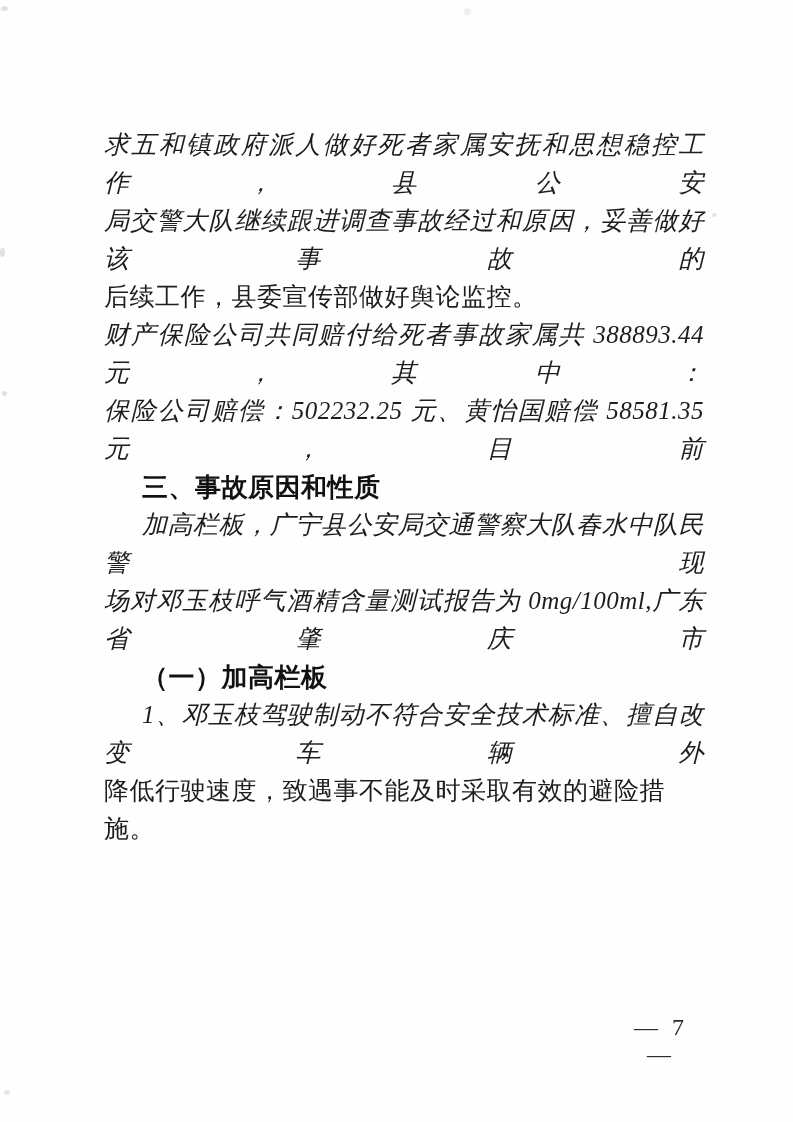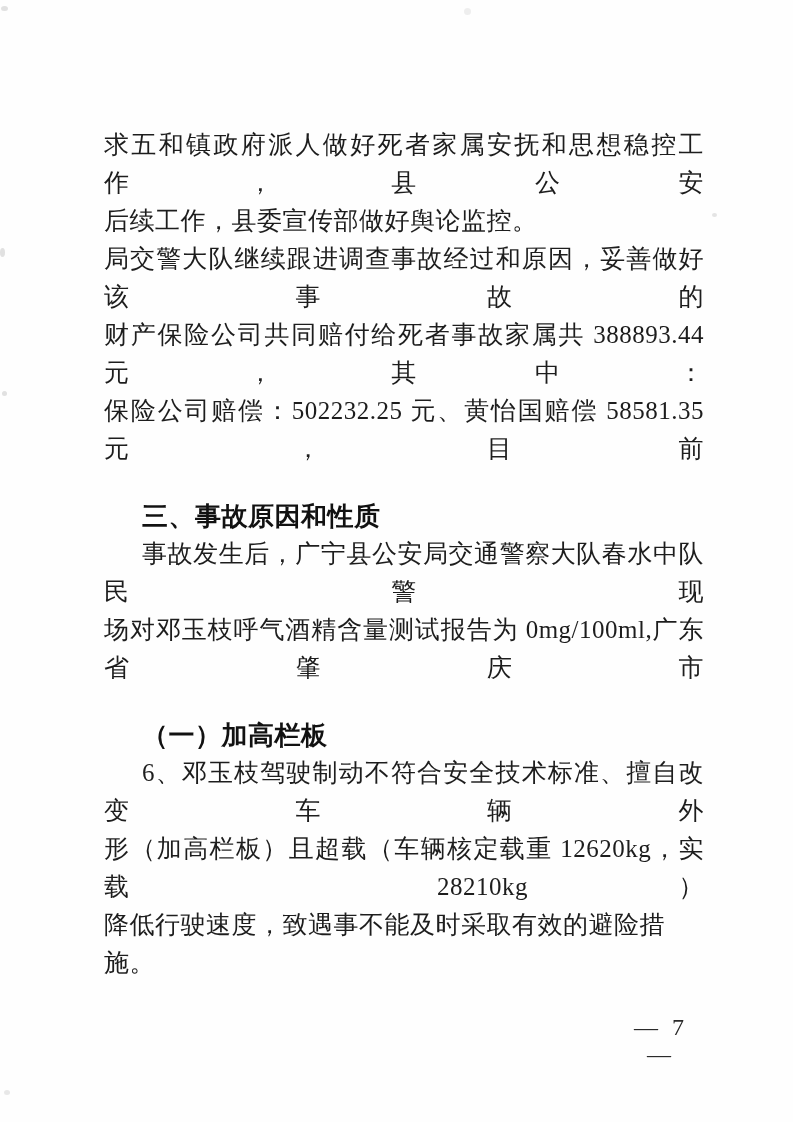--- a/index.html
+++ b/index.html
@@ -28,28 +28,28 @@
     font-size: 25px;
     line-height: 38px;
     letter-spacing: 0.5px;
     white-space: normal;
     color: #1d1d1d;
   }
   
   .fill {
     text-align: justify;
     text-align-last: justify;
+    font-style: italic;
   }
   .indent { text-indent: 38px; }
   .heading {
     font-family: "Liberation Sans", "DejaVu Sans", sans-serif;
     font-weight: 700;
     font-size: 26px;
     color: #111111;
-    margin-top: 29px;
   }
   .page-number {
     position: absolute;
     top: 1014px;
     left: 616px;
     width: 90px;
     text-align: center;
     font-size: 24px;
     letter-spacing: 4px;
     color: #2a2a2a;
@@ -79,41 +79,40 @@
   <span class="speck s3"></span>
   <span class="speck s4"></span>
   <span class="speck s5"></span>
   <span class="speck s6"></span>
   <span class="speck s7"></span>
 
   <div class="content">
 
     <div class="para">
       <p class="line fill">求五和镇政府派人做好死者家属安抚和思想稳控工作，县公安</p>
+      <p class="line fill">局交警大队继续跟进调查事故经过和原因，妥善做好该事故的</p>
       <p class="line">后续工作，县委宣传部做好舆论监控。</p>
-      <p class="line fill">局交警大队继续跟进调查事故经过和原因，妥善做好该事故的</p>
     </div>
 
     <div class="para">
       <p class="line fill">财产保险公司共同赔付给死者事故家属共 388893.44 元，其中：</p>
       <p class="line fill">保险公司赔偿：502232.25 元、黄怡国赔偿 58581.35 元，目前</p>
     </div>
 
     <h2 class="line heading indent">三、事故原因和性质</h2>
 
     <div class="para">
-      <p class="line fill indent">事故发生后，广宁县公安局交通警察大队春水中队民警现</p>
+      <p class="line fill indent">加高栏板，广宁县公安局交通警察大队春水中队民警现</p>
       <p class="line fill">场对邓玉枝呼气酒精含量测试报告为 0mg/100ml,广东省肇庆市</p>
     </div>
 
     <h3 class="line heading indent">（一）加高栏板</h3>
 
     <div class="para">
-      <p class="line fill indent">6、邓玉枝驾驶制动不符合安全技术标准、擅自改变车辆外</p>
-      <p class="line fill">形（加高栏板）且超载（车辆核定载重 12620kg，实载 28210kg）</p>
+      <p class="line fill indent">1、邓玉枝驾驶制动不符合安全技术标准、擅自改变车辆外</p>
       <p class="line">降低行驶速度，致遇事不能及时采取有效的避险措施。</p>
     </div>
 
   </div>
 
   <div class="page-number">— 7 —</div>
 
 </div>
 
 </body></html>

